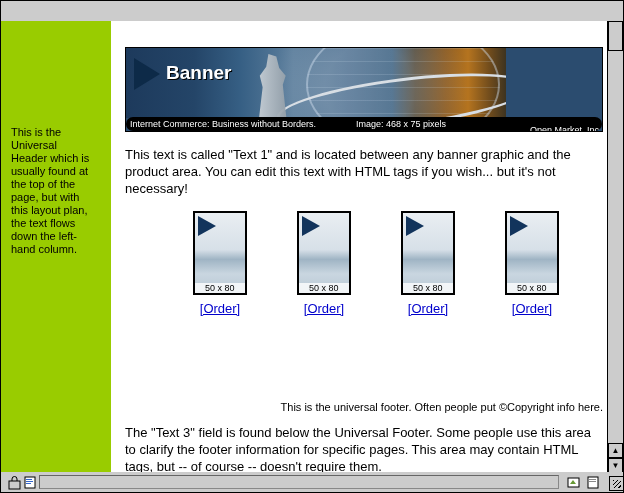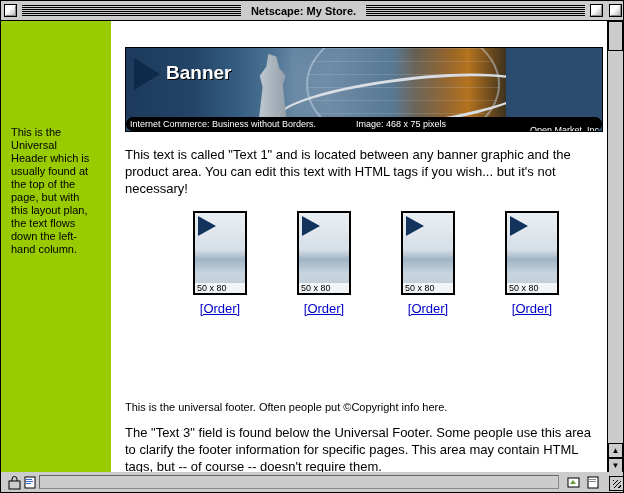--- a/index.html
+++ b/index.html
@@ -266,21 +266,21 @@
   }
   .thumb .size {
     position: absolute;
     left: 0;
     bottom: 0;
     width: 100%;
     font-size: 9px;
     color: #000000;
     background: rgba(255,255,255,0.8);
     text-align: left;
-    padding-left: 2px;
+    padding-left: 10px;
     box-sizing: border-box;
     font-family: "Liberation Sans", sans-serif;
   }
   .order {
     margin-top: 6px;
     font-size: 13px;
     color: #0000cc;
     text-decoration: underline;
     font-family: "Liberation Sans", sans-serif;
     cursor: pointer;
@@ -293,21 +293,21 @@
     font-size: 13px;
     line-height: 17px;
     color: #000000;
     font-family: "Liberation Sans", sans-serif;
   }
   .footer {
     position: absolute;
     left: 124px;
     top: 380px;
     width: 478px;
-    text-align: left;
+    text-align: right;
     font-size: 11px;
     color: #000000;
     font-family: "Liberation Sans", sans-serif;
   }
   .text3 {
     position: absolute;
     left: 124px;
     top: 403px;
     width: 478px;
     font-size: 13px;
@@ -396,34 +396,20 @@
     height: 8px;
     background:
       repeating-linear-gradient(135deg, #000 0 1px, transparent 1px 3px);
   }
 </style>
 </head>
 <body>
 
 <div class="window">
 
-  <div class="titlebar">
-    <div class="tb-btn">
-        <div class="tb-btn-inner"></div>
-      </div>
-    <div class="stripes"></div>
-    <div class="title">Netscape: My Store.</div>
-    <div class="stripes"></div>
-    <div class="tb-btn">
-        <div class="tb-btn-inner"></div>
-      </div>
-    <div class="tb-btn right-group">
-        <div class="tb-btn-inner"></div>
-      </div>
-  </div>
 
   <div class="content-frame">
     <div class="page">
 
       <div class="green-col"></div>
       <svg class="green-edge" viewBox="0 0 16 452" preserveAspectRatio="none">
         <path d="M0,0 L10,0 L2,12 L10,24 L2,36 L10,48 L2,60 L10,72 L2,84 L10,96 L2,108 L10,120 L2,132 L10,144 L2,156 L10,168 L2,180 L10,192 L2,204 L10,216 L2,228 L10,240 L2,252 L10,264 L2,276 L10,288 L2,300 L10,312 L2,324 L10,336 L2,348 L10,360 L2,372 L10,384 L2,396 L10,408 L2,420 L10,432 L2,444 L10,452 L0,452 Z" fill="#99cc00"></path>
       </svg>
       <div class="header-text">This is the Universal Header which is usually found at the top of the page, but with this layout plan, the text flows down the left-hand column.</div>
 

